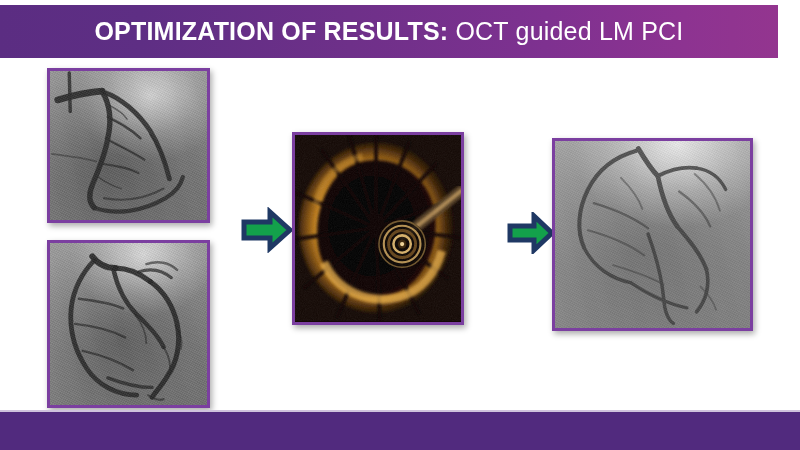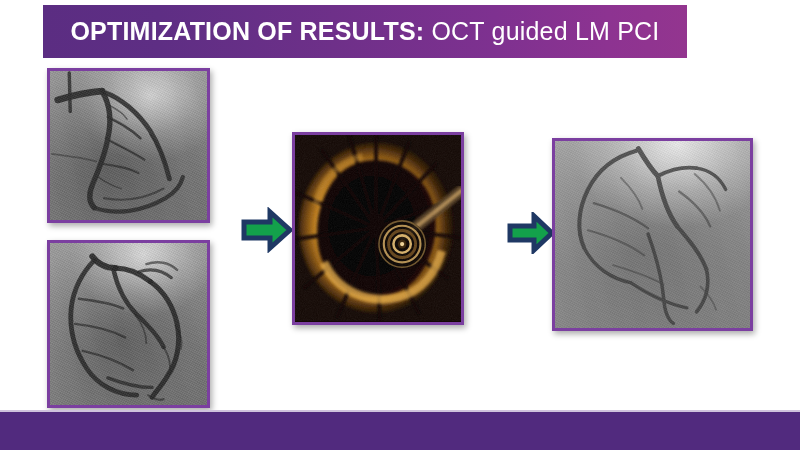--- a/index.html
+++ b/index.html
@@ -17,27 +17,26 @@
     height: 450px;
     background: #ffffff;
     overflow: hidden;
   }
 
   
   #title-bar {
     position: absolute;
     left: 0;
     top: 5px;
-    width: 644px;
+    width: 778px;
     height: 53px;
     background: linear-gradient(to right, #5b2d82 0%, #5e2e84 18%, #6e3089 45%, #7e3190 70%, #8d3391 88%, #93358f 100%);
     display: flex;
     align-items: center;
     justify-content: center;
-    margin-left: 43px;
   }
   #title-text {
     color: #ffffff;
     font-size: 25px;
     letter-spacing: 0.2px;
     white-space: nowrap;
     line-height: 1;
   }
   #title-strong {
     font-weight: bold;

